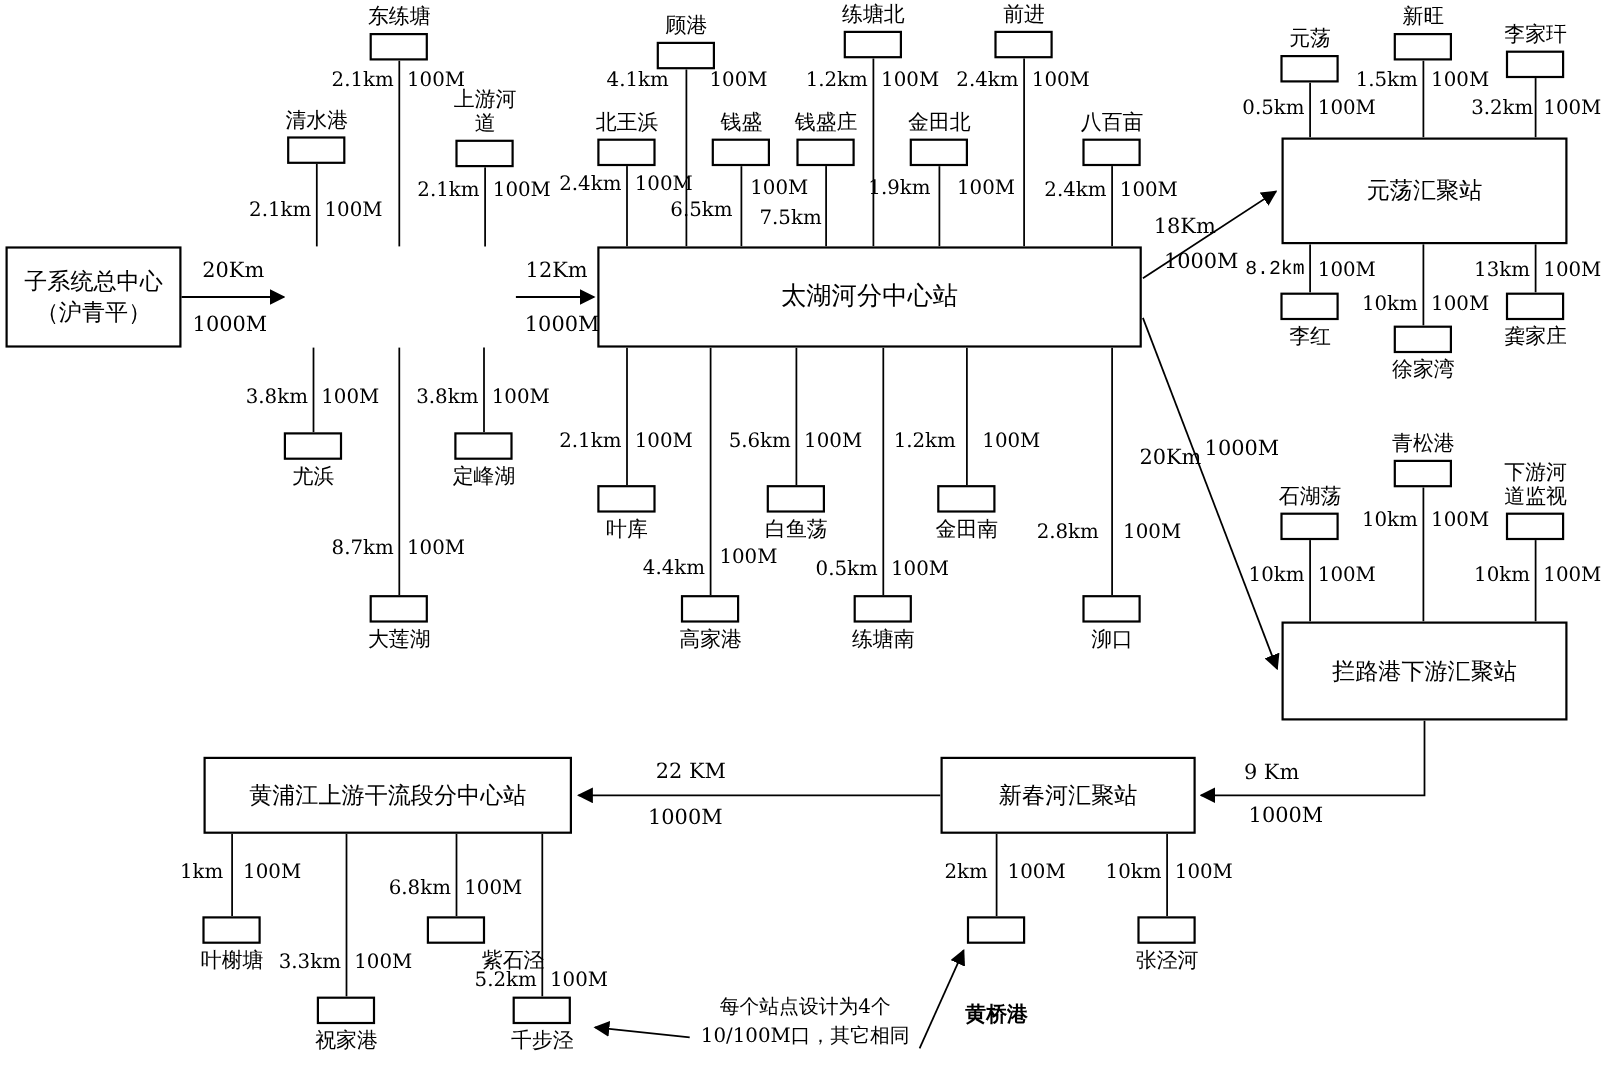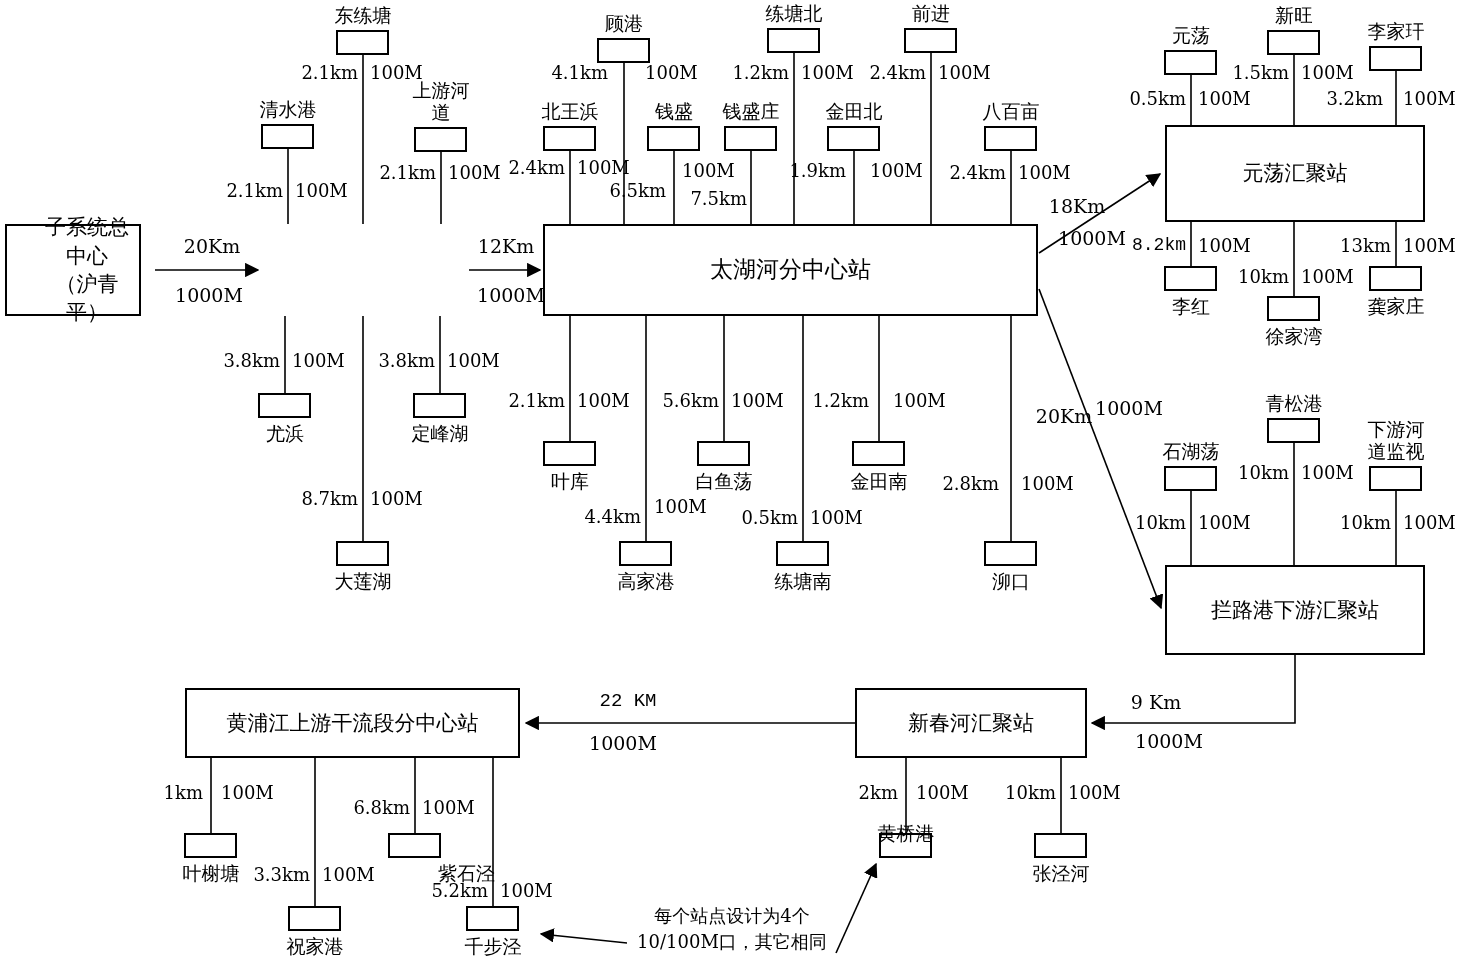--- a/index.html
+++ b/index.html
@@ -70,21 +70,21 @@
       <polyline points="469,270 540,270" class="wire" marker-end="url(#arrow)"></polyline>
       <polyline points="1039,253 1160,174" class="wire" marker-end="url(#arrow)"></polyline>
       <polyline points="1039,289 1161,608" class="wire" marker-end="url(#arrow)"></polyline>
       <polyline points="1295,655 1295,723 1092,723" class="wire" marker-end="url(#arrow)"></polyline>
       <polyline points="855,723 526,723" class="wire" marker-end="url(#arrow)"></polyline>
       <polyline points="627,943 541,934" class="wire" marker-end="url(#arrow)"></polyline>
       <polyline points="836,953 876,864" class="wire" marker-end="url(#arrow)"></polyline>
     </svg>
   <div class="note" id="note" style="left: 732px; top: 903px;">每个站点设计为4个
 10/100M口，其它相同</div>
-<div class="hub" style="left: 5px; top: 224px; width: 136px; height: 92px; padding-left: 28px;">子系统总中心
+<div class="hub" style="left: 5px; top: 224px; width: 160px; height: 92px;">子系统总中心
 （沪青平）</div>
     <div class="hub" style="left: 543px; top: 224px; width: 495px; height: 92px; font-size: 23px;">太湖河分中心站</div>
     <div class="hub" style="left: 1165px; top: 125px; width: 260px; height: 97px;">元荡汇聚站</div>
     <div class="hub" style="left: 1165px; top: 565px; width: 260px; height: 90px;">拦路港下游汇聚站</div>
     <div class="hub" style="left: 855px; top: 688px; width: 232px; height: 70px;">新春河汇聚站</div>
     <div class="hub" style="left: 185px; top: 688px; width: 335px; height: 70px;">黄浦江上游干流段分中心站</div>
     <div class="tbox" style="left: 336px; top: 30px;"></div>
     <div class="tname" style="left: 283px; bottom: 943px;">东练塘</div>
     <div class="elabel right" style="right: 1105px; top: 62px;">2.1km</div>
     <div class="elabel" style="left: 370px; top: 62px;">100M</div>
@@ -131,21 +131,21 @@
     <div class="tbox" style="left: 1164px; top: 50px;"></div>
     <div class="tname" style="left: 1111px; bottom: 923px;">元荡</div>
     <div class="elabel right" style="right: 277px; top: 88px;">0.5km</div>
     <div class="elabel" style="left: 1198px; top: 88px;">100M</div>
     <div class="tbox" style="left: 1267px; top: 30px;"></div>
     <div class="tname" style="left: 1214px; bottom: 943px;">新旺</div>
     <div class="elabel right" style="right: 174px; top: 62px;">1.5km</div>
     <div class="elabel" style="left: 1301px; top: 62px;">100M</div>
     <div class="tbox" style="left: 1369px; top: 46px;"></div>
     <div class="tname" style="left: 1316px; bottom: 927px;">李家玕</div>
-    <div class="elabel right" style="right: 80px; top: 88px;">3.2km</div>
+    <div class="elabel right" style="right: 69px; top: 88px;">3.2km</div>
     <div class="elabel" style="left: 1403px; top: 88px;">100M</div>
     <div class="tbox" style="left: 1164px; top: 266px;"></div>
     <div class="tname" style="left: 1111px; top: 296px;">李红</div>
     <div class="elabel right" style="right: 277px; top: 235px; font-family: Liberation Mono, monospace;">8.2km</div>
     <div class="elabel" style="left: 1198px; top: 235px;">100M</div>
     <div class="tbox" style="left: 1267px; top: 296px;"></div>
     <div class="tname" style="left: 1214px; top: 326px;">徐家湾</div>
     <div class="elabel right" style="right: 174px; top: 266px;">10km</div>
     <div class="elabel" style="left: 1301px; top: 266px;">100M</div>
     <div class="tbox" style="left: 1369px; top: 266px;"></div>
@@ -211,32 +211,32 @@
     <div class="elabel" style="left: 322px; top: 864px;">100M</div>
     <div class="tbox" style="left: 388px; top: 833px;"></div>
     <div class="tname" style="left: 335px; top: 863px; text-align: right;">紫石泾</div>
     <div class="elabel right" style="right: 1053px; top: 797px;">6.8km</div>
     <div class="elabel" style="left: 422px; top: 797px;">100M</div>
     <div class="tbox" style="left: 466px; top: 906px;"></div>
     <div class="tname" style="left: 413px; top: 936px;">千步泾</div>
     <div class="elabel right" style="right: 975px; top: 880px;">5.2km</div>
     <div class="elabel" style="left: 500px; top: 880px;">100M</div>
     <div class="tbox" style="left: 879px; top: 833px;"></div>
-    <div class="tname" style="left: 826px; top: 823px;">黄桥港</div>
+    <div class="tname" style="left: 826px; top: 912px; font-weight: bold;">黄桥港</div>
     <div class="elabel right" style="right: 565px; top: 782px;">2km</div>
     <div class="elabel" style="left: 916px; top: 782px;">100M</div>
     <div class="tbox" style="left: 1034px; top: 833px;"></div>
     <div class="tname" style="left: 981px; top: 863px;">张泾河</div>
     <div class="elabel right" style="right: 407px; top: 782px;">10km</div>
     <div class="elabel" style="left: 1068px; top: 782px;">100M</div>
     <div class="link-label" style="left: 212px; top: 235px;">20Km</div>
     <div class="link-label" style="left: 209px; top: 284px;">1000M</div>
     <div class="link-label" style="left: 506px; top: 235px;">12Km</div>
     <div class="link-label" style="left: 511px; top: 284px;">1000M</div>
     <div class="link-label" style="left: 1077px; top: 195px;">18Km</div>
     <div class="link-label" style="left: 1092px; top: 227px;">1000M</div>
     <div class="link-label" style="left: 1064px; top: 405px;">20Km</div>
     <div class="link-label" style="left: 1129px; top: 397px;">1000M</div>
     <div class="link-label" style="left: 1156px; top: 691px;">9 Km</div>
     <div class="link-label" style="left: 1169px; top: 730px;">1000M</div>
-    <div class="link-label" style="left: 628px; top: 690px; font-family: Liberation Mono, monospace;">22 KM</div>
+    <div class="link-label" style="left: 628px; top: 690px;">22 KM</div>
     <div class="link-label" style="left: 623px; top: 732px;">1000M</div>
   </div>
 
 </body></html>

